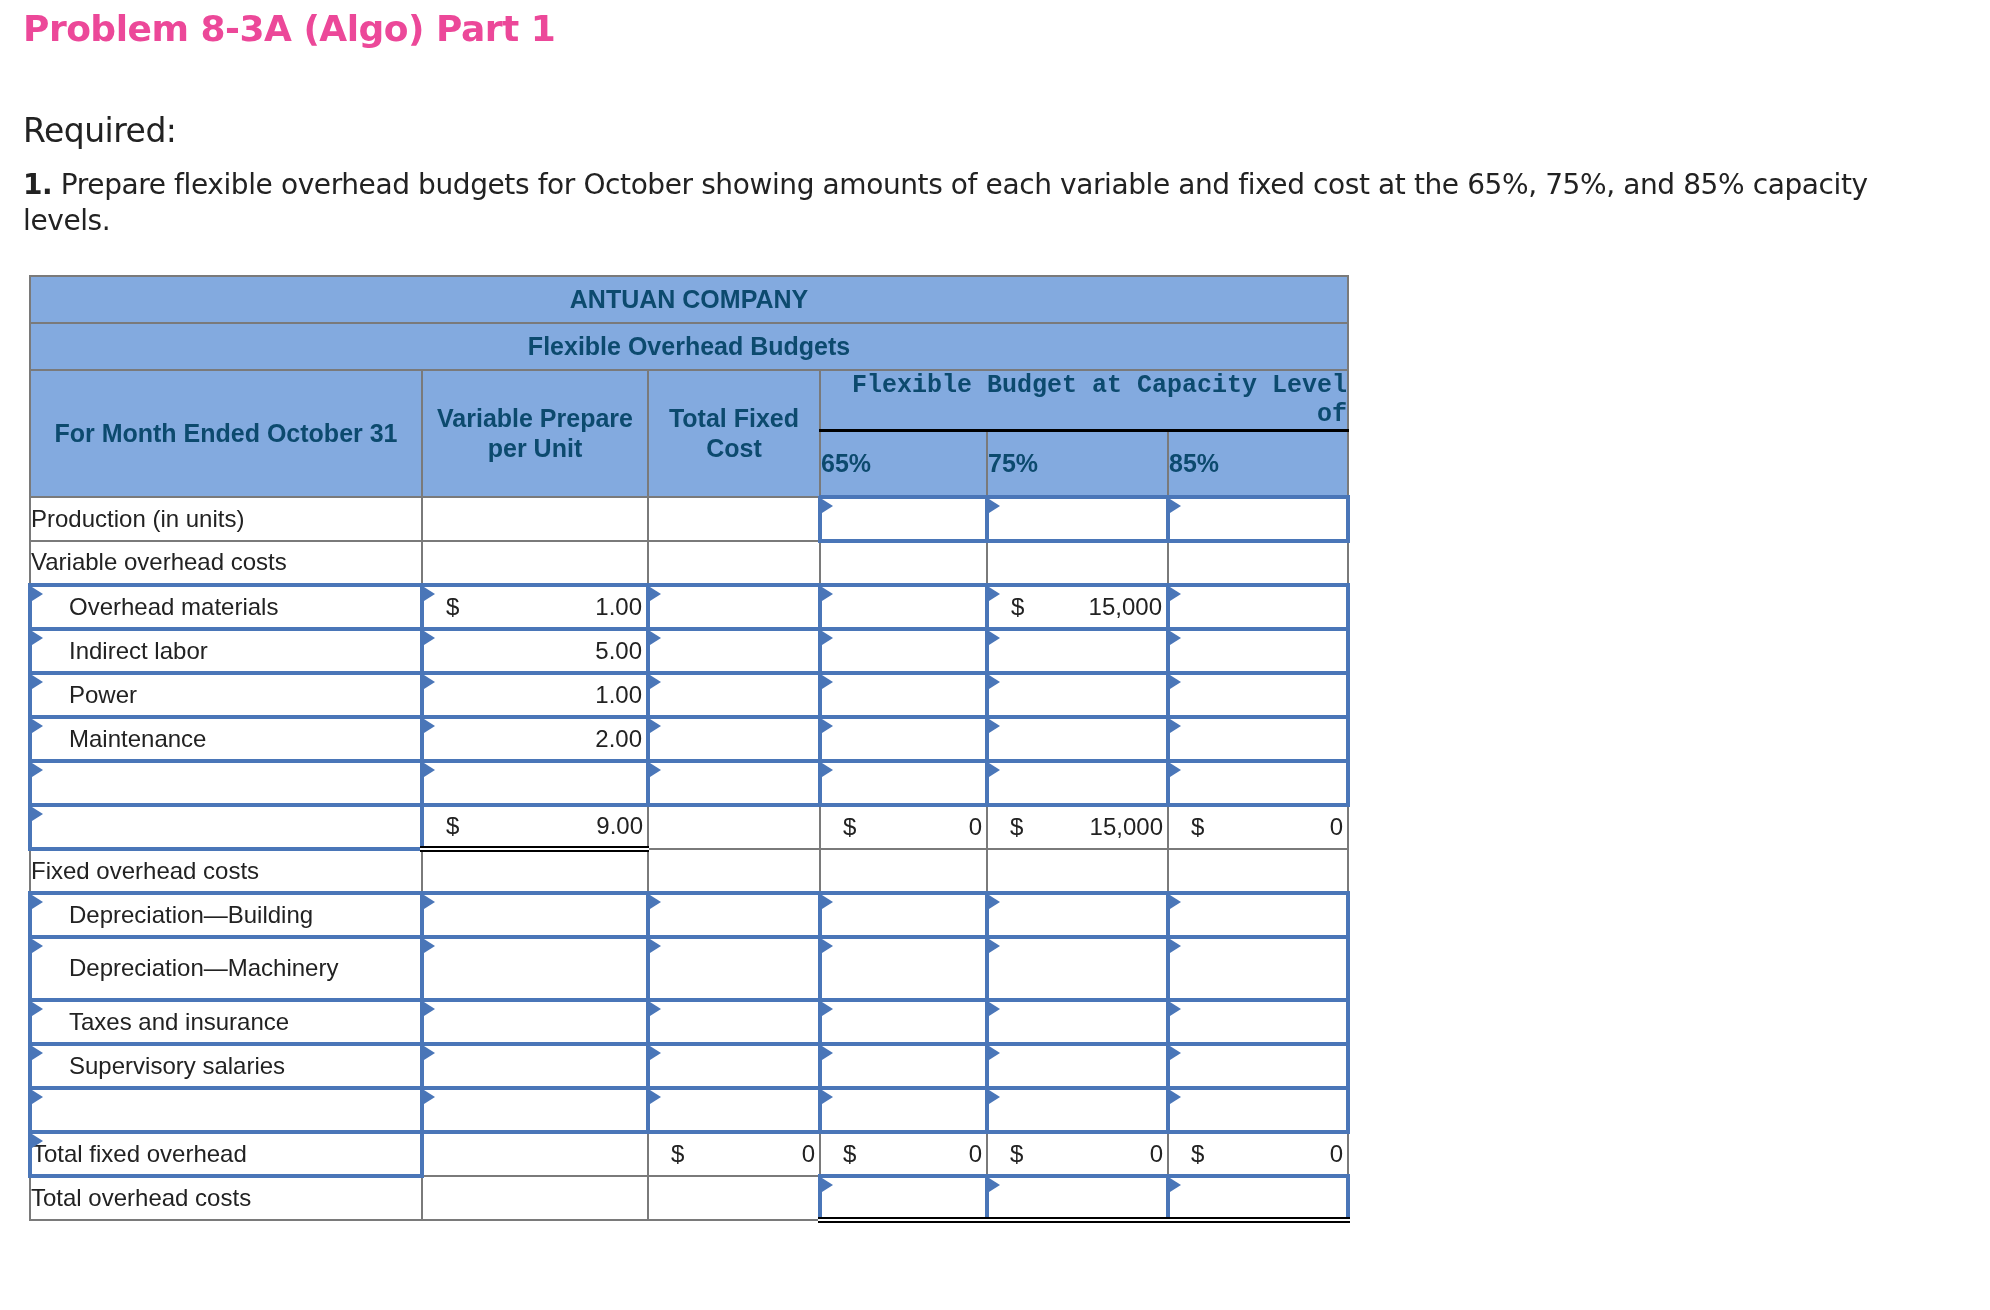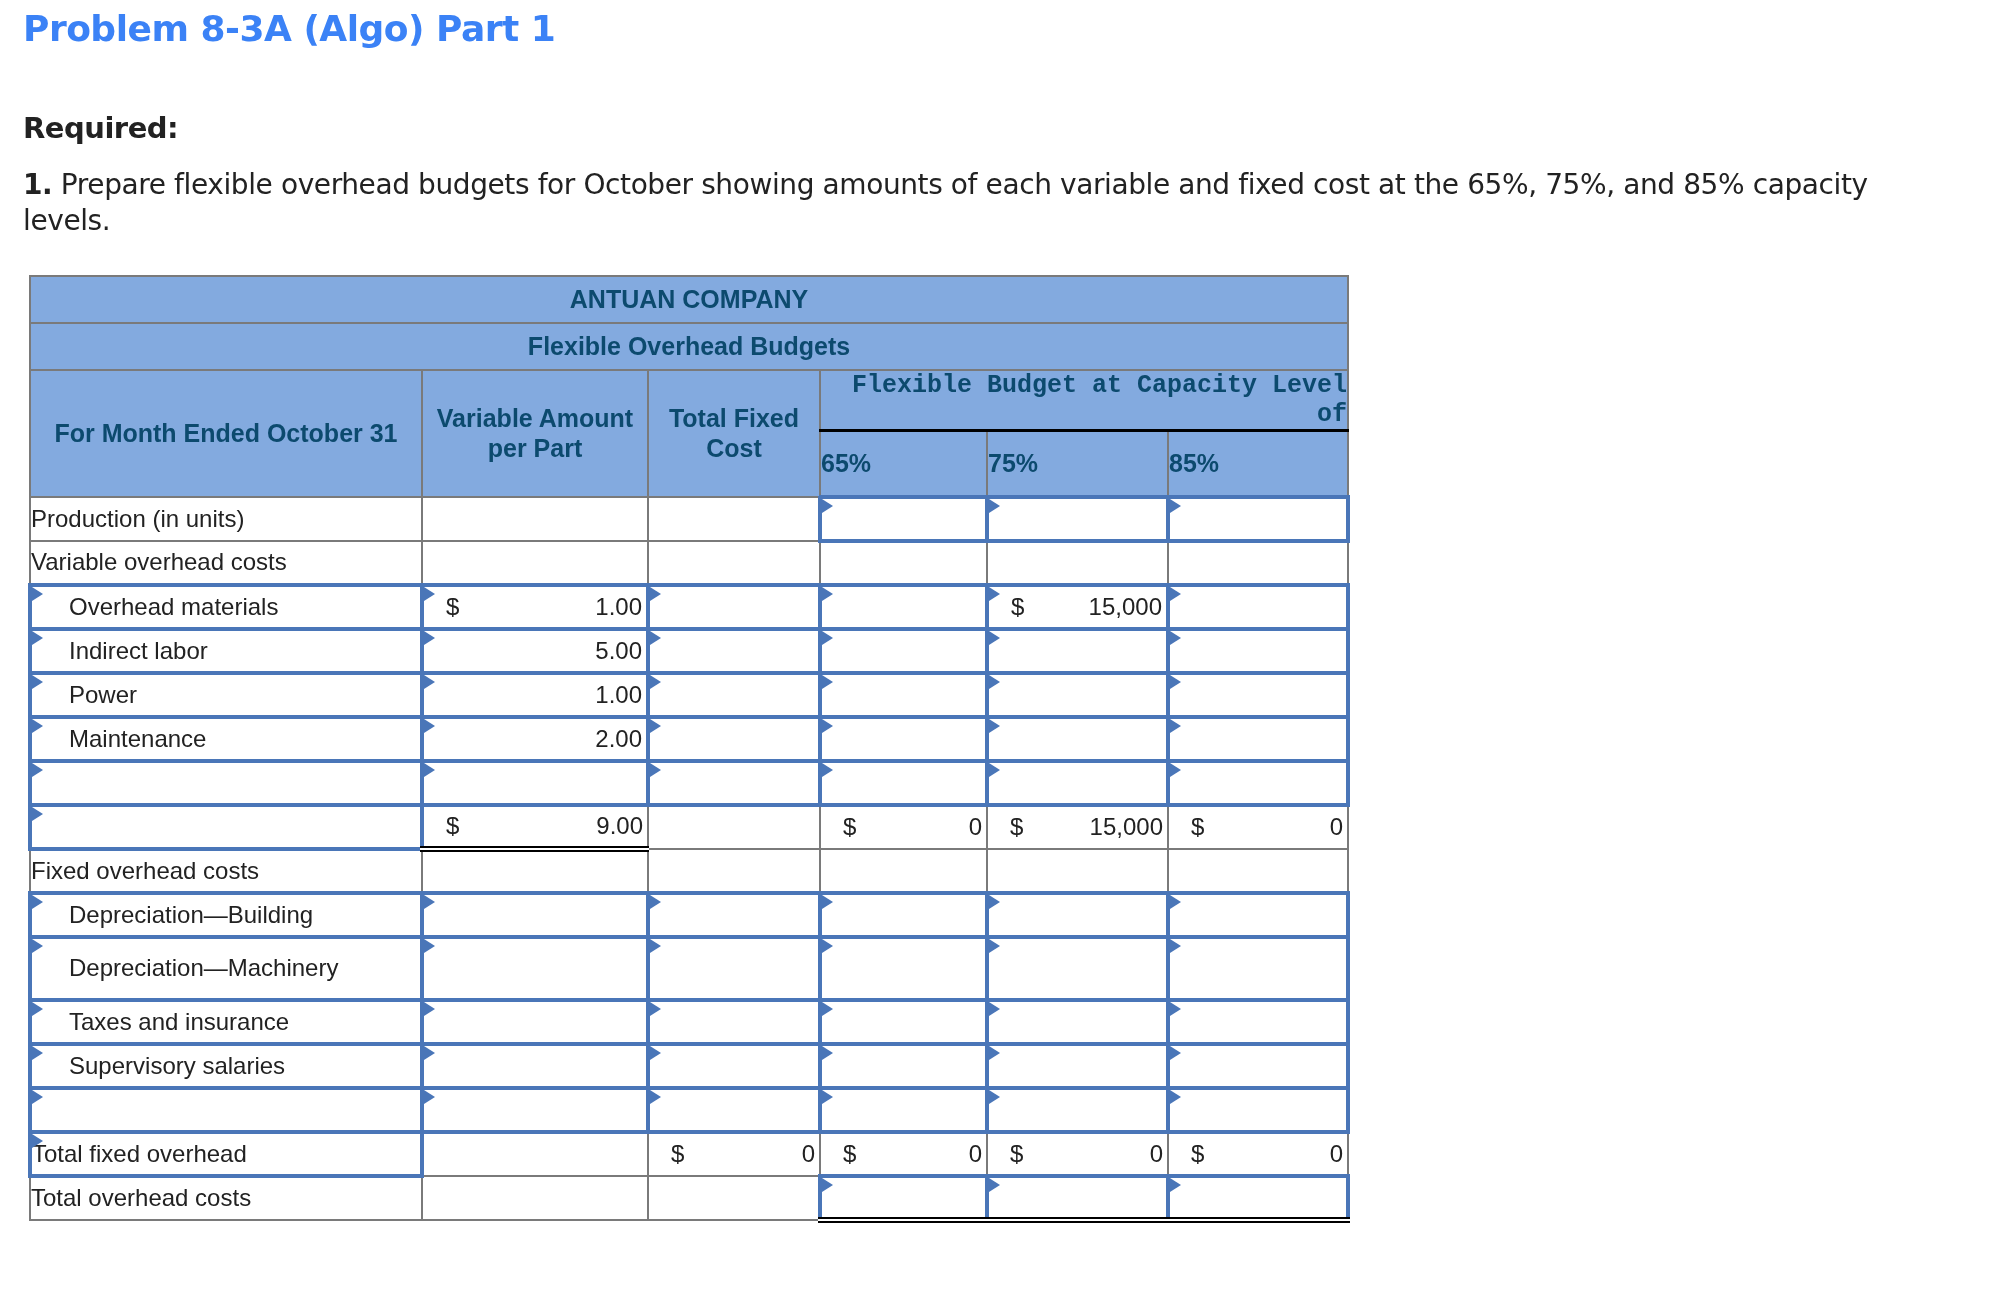--- a/index.html
+++ b/index.html
@@ -1,20 +1,20 @@
 <!DOCTYPE html>
 <html><head>
 <meta charset="utf-8">
 <style>
   html, body { margin:0; padding:0; background:#ffffff; }
   body { width:1990px; height:1310px; position:relative; overflow:hidden;
          font-family:"Liberation Sans", "DejaVu Sans", sans-serif; color:#222; }
-  .title { position:absolute; left:23px; top:8px; font-size:36px; font-weight:bold; color:#3b82f6;
+  .title { position:absolute; left:23px; top:8px; font-size:36px; font-weight:bold; color:#ec4899;
            font-family:"DejaVu Sans", sans-serif; letter-spacing:-0.5px; }
-  .req-label { position:absolute; left:23px; top:111px; font-size:29px; font-weight:bold; font-family:"DejaVu Sans", sans-serif; letter-spacing:-0.5px; }
+  .req-label { position:absolute; left:23px; top:111px; font-size:33px; font-weight:normal; font-family:"DejaVu Sans", sans-serif; letter-spacing:-0.5px; }
   .req-text { position:absolute; left:23px; top:148px; width:1920px; font-size:28px; line-height:36px; font-family:"DejaVu Sans", sans-serif; letter-spacing:-0.4px;margin-top:19px; }
   .req-text b { font-weight:bold; }
 
   table.budget { position:absolute; left:28px; top:275px; border-collapse:collapse; table-layout:fixed;
                  width:1318px; font-size:24px; }
   table.budget td, table.budget th { border:2px solid #7a7a7a; padding:0; height:44px; box-sizing:border-box; position:relative; }
   th { background:#83aadf; font-weight:bold; color:#0c4a6e; font-size:25px; }
   .hdr-title { height:47px !important; text-align:center; }
   .hdr-col { text-align:center; line-height:30px; }
   .hdr-flex { height:46px !important; border-bottom:3px solid #000 !important; text-align:right;font-family:Liberation Mono, monospace; }
@@ -50,21 +50,21 @@
   </colgroup>
   <tbody>
       <tr>
         <th colspan="6" class="hdr-title">ANTUAN COMPANY</th>
       </tr>
   <tr>
         <th colspan="6" class="hdr-title">Flexible Overhead Budgets</th>
       </tr>
   <tr>
     <th rowspan="2" class="hdr-col">For Month Ended October 31</th>
-    <th rowspan="2" class="hdr-col">Variable Amount per Part</th>
+    <th rowspan="2" class="hdr-col">Variable Prepare per Unit</th>
     <th rowspan="2" class="hdr-col">Total Fixed Cost</th>
     <th colspan="3" class="hdr-flex">Flexible Budget at Capacity Level of</th>
   </tr>
   <tr>
     <th class="hdr-pct">65%</th>
     <th class="hdr-pct">75%</th>
     <th class="hdr-pct">85%</th>
   </tr>
   </tbody>
     <tbody id="rows">

